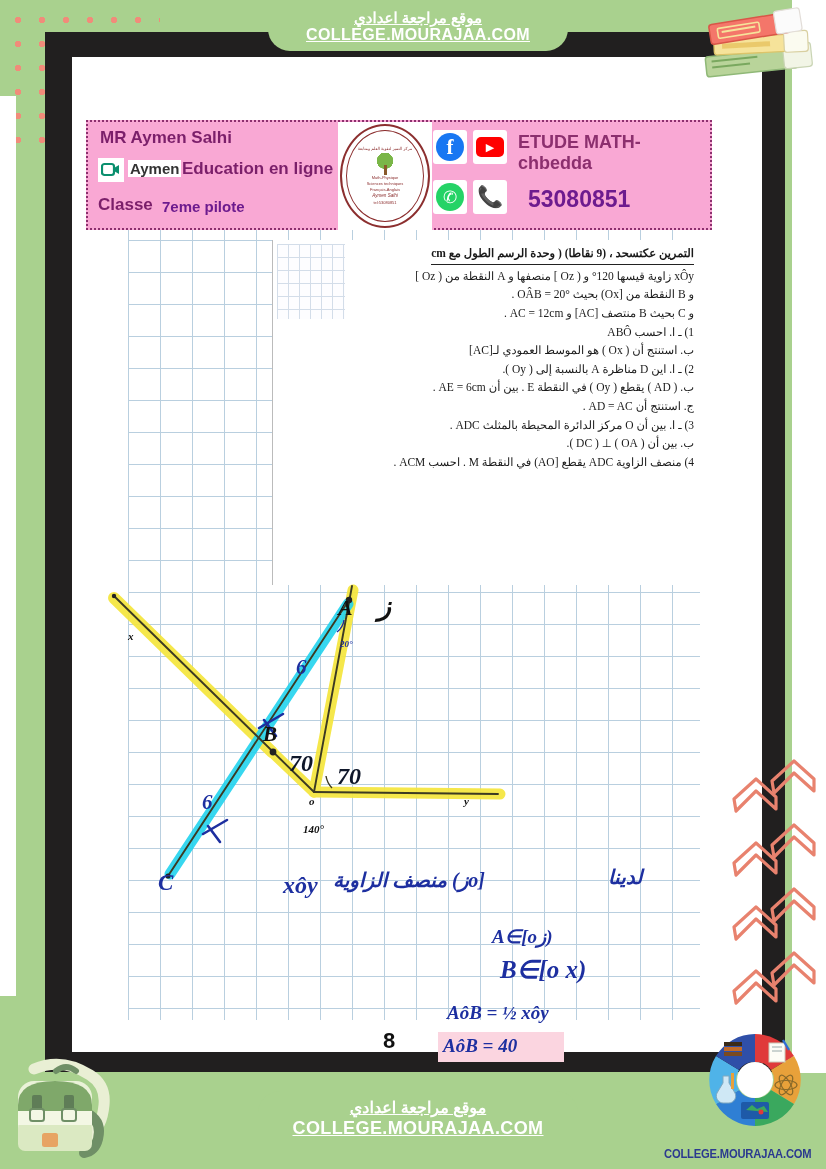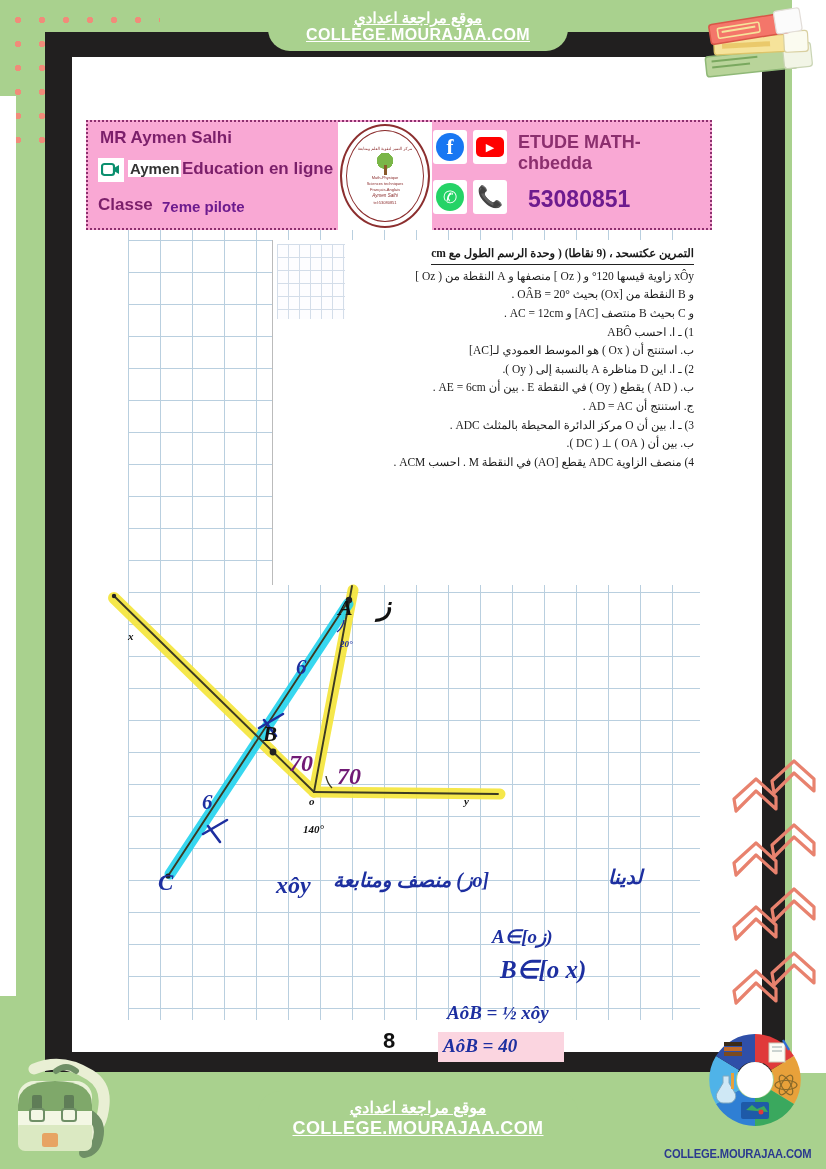--- a/index.html
+++ b/index.html
@@ -332,21 +332,21 @@
     font-style: italic;
     font-weight: bold;
   }
   .hand-note-dark {
     color: #111;
     font-family: "Liberation Serif", serif;
     font-weight: bold;
     font-style: italic;
   }
   .hand-red {
-    color: #701a75;
+    color: #0f172a;
     font-family: "Liberation Serif", serif;
     font-weight: bold;
     font-style: italic;
   }
   .ans-highlight {
     position: absolute;
     z-index: 21;
     background: #fbd5e0;
   }
 
@@ -527,22 +527,22 @@
   <div class="hand-note-dark" style="position:absolute;left:309px;top:795px;font-size:11px;z-index:23;">o</div>
   <div class="hand-note-dark" style="position:absolute;left:128px;top:630px;font-size:11px;z-index:23;">x</div>
   <div class="hand-note-dark" style="position:absolute;left:464px;top:795px;font-size:11px;z-index:23;">y</div>
   <div class="hand-note" style="position:absolute;left:296px;top:655px;font-size:21px;z-index:23;">6</div>
   <div class="hand-note" style="position:absolute;left:202px;top:790px;font-size:21px;z-index:23;">6</div>
   <div class="hand-note" style="position:absolute;left:340px;top:639px;font-size:9px;z-index:24;">20°</div>
   <div class="hand-note-dark" style="position:absolute;left:303px;top:780px;font-size:11px;z-index:24;margin-top:43px;">140°</div>
   <div class="hand-red" style="position:absolute;left:289px;top:750px;font-size:24px;z-index:24;">70</div>
   <div class="hand-red" style="position:absolute;left:337px;top:763px;font-size:24px;z-index:24;">70</div>
 
-  <div class="hand-note" style="position:absolute;left:276px;top:872px;font-size:24px;z-index:23;">xôy</div>
-  <div class="hand-note" style="position:absolute;left:333px;top:868px;font-size:20px;direction:rtl;z-index:23;">[oز) منصف ومتابعة</div>
+  <div class="hand-note" style="position:absolute;left:283px;top:872px;font-size:24px;z-index:23;">xôy</div>
+  <div class="hand-note" style="position:absolute;left:333px;top:868px;font-size:20px;direction:rtl;z-index:23;">[oز) منصف الزاوية</div>
   <div class="hand-note" style="position:absolute;left:608px;top:865px;font-size:20px;direction:rtl;z-index:23;">لدينا</div>
 
   <div class="hand-note" style="position:absolute;left:492px;top:925px;font-size:19px;z-index:23;">A∈[oز)</div>
   <div class="hand-note" style="position:absolute;left:500px;top:955px;font-size:25px;z-index:23;">B∈[o x)</div>
   <div class="hand-note" style="position:absolute;left:447px;top:1002px;font-size:19px;z-index:23;">AôB  =  ½  xôy</div>
 
   <div class="ans-highlight" style="left:438px;top:1032px;width:126px;height:30px;"></div>
   <div class="hand-note" style="position:absolute;left:443px;top:1035px;font-size:19px;z-index:23;">AôB = 40</div>
 
   <div class="page-number">8</div>

